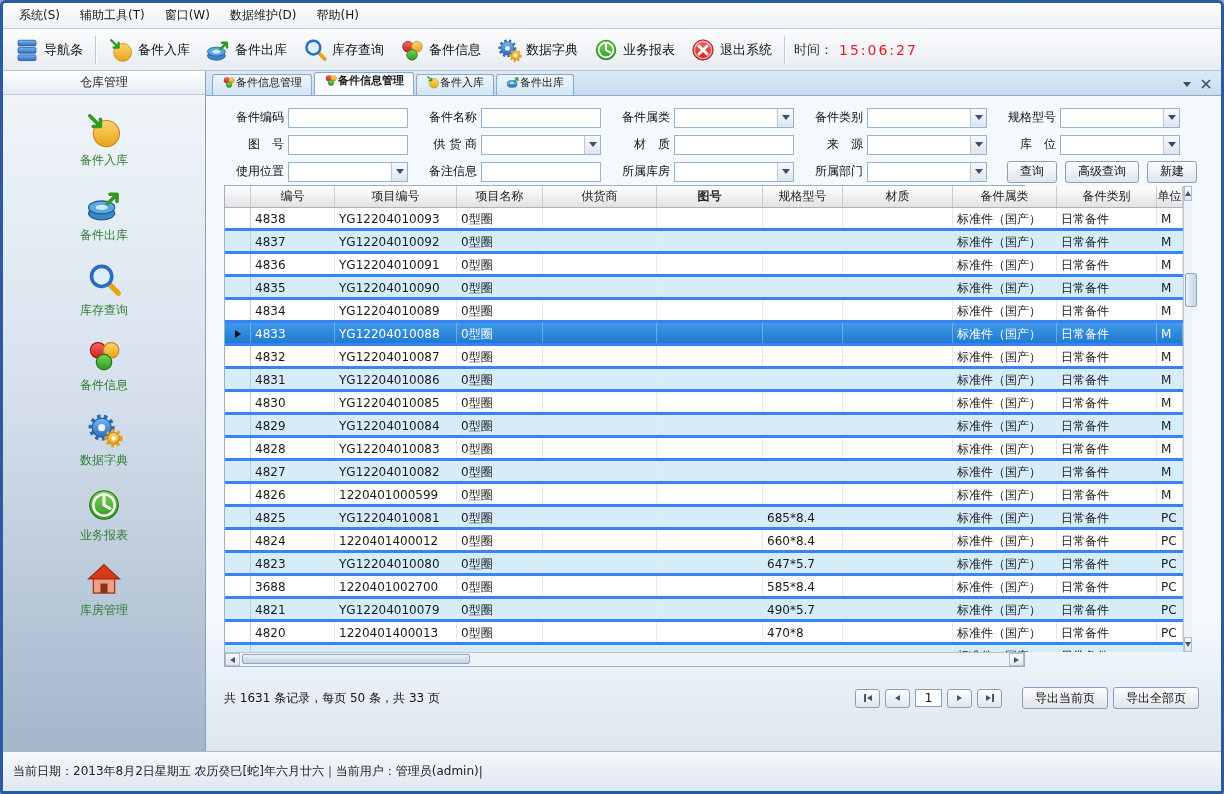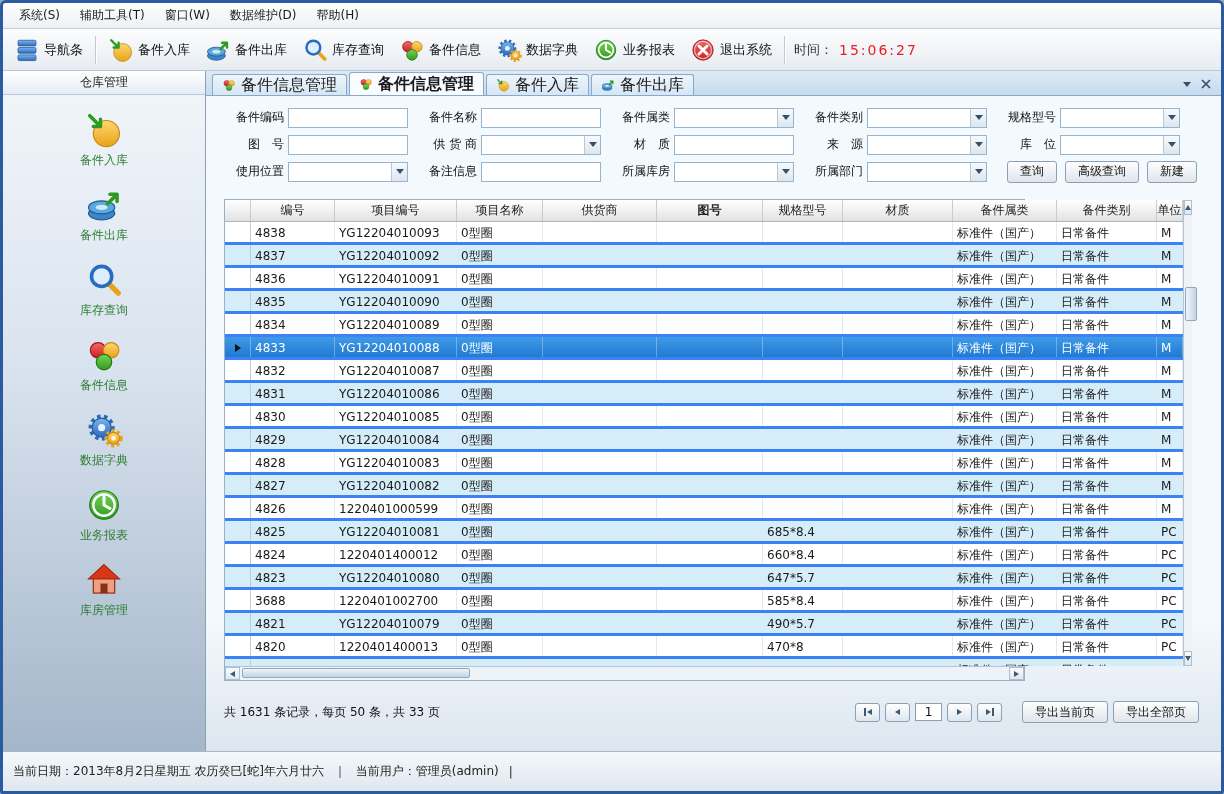--- a/index.html
+++ b/index.html
@@ -47,21 +47,21 @@
                 display:flex; align-items:center; justify-content:center; font-size:12px; color:#222; }
   .sb-items { padding-top:12px; display:flex; flex-direction:column; align-items:center; gap:9px; overflow:hidden; }
   .sb-item { display:flex; flex-direction:column; align-items:center; gap:3px; width:100%; padding:4px 0; }
   .sb-item .ico { width:38px; height:38px; }
   .sb-item .lbl { font-size:12px; color:#2e7d32; }
 
   
   .content { flex:1; display:flex; flex-direction:column; min-width:0; background:#eef5fb; }
   .tabbar { height:25px; flex:0 0 auto; background:linear-gradient(#ddeaf6,#c6dbee); border-bottom:1px solid #8aa8c8;
             display:flex; align-items:flex-end; padding:2px 10px 0 6px; }
-  .tab { display:flex; align-items:center; gap:5px; height:21px; padding:0 9px; font-size:16px; color:#1a1a1a;
+  .tab { display:flex; height:21px; padding:0 9px; font-size:11px; color:#1a1a1a;
          background:linear-gradient(#eef5fc,#d5e6f4); border:1px solid #8aa8c8; border-bottom:none;
          border-radius:3px 3px 0 0; margin-right:2px; white-space:nowrap; }
   .tab .ico { width:14px; height:14px; }
   .tab.active { background:#f8fcff; font-weight:bold; height:23px; }
   .tab-tools { margin-left:auto; display:flex; align-items:center; gap:10px; padding-bottom:6px; }
   .caret-down { width:0; height:0; border-left:4px solid transparent; border-right:4px solid transparent; border-top:5px solid #33506e; }
 
   .workspace { flex:1; padding:8px 0 0 18px; background:linear-gradient(#f3f9fd 0%,#f3f9fd 80%,#dde5ee 100%); overflow:hidden; }
 
   
@@ -72,21 +72,21 @@
   .txt { width:120px; height:20px; border:1px solid #94b4d2; padding:0 3px; font-size:12px; background:#fff; }
   .select { width:120px; height:20px; border:1px solid #94b4d2; background:#fff; display:flex; align-items:center; }
   .select .val { flex:1; font-size:12px; padding:0 3px; }
   .arrow-btn { width:16px; height:18px; background:linear-gradient(#f8fafc,#dde6ee); border-left:1px solid #b8c8d8;
                display:flex; align-items:center; justify-content:center; }
   .s-actions { margin-left:auto; display:flex; gap:8px; padding-right:2px; }
   .btn { height:22px; padding:0 12px; font-size:12px; color:#111; background:linear-gradient(#fefefe,#dfe5ec);
          border:1px solid #8aa0b8; border-radius:3px; display:flex; align-items:center; }
 
   
-  .table-outer { width:801px; margin-top:14px; border:1px solid #9ab0c4; background:#fff; }
+  .table-outer { width:801px; border:1px solid #9ab0c4; background:#fff; }
   .table-wrap { display:flex; }
   .grid { width:958px; }
   .thead { display:flex; height:22px; background:linear-gradient(#ffffff,#e2e2e2); border-bottom:1px solid #aab4be; }
   .hc { flex:0 0 auto; border-right:1px solid #c4ccd4; font-size:12px; color:#222; display:flex; align-items:center;
         justify-content:center; overflow:hidden; white-space:nowrap; }
   .tbody { height:444px; overflow:hidden; }
   .trow { display:flex; height:23px; background:#fff; border-bottom:3px solid #3b82f6; }
   .trow.alt { background:#d5ecf9; }
   .trow.selected { background:linear-gradient(#3f9ae8,#1f7ad2); }
   .trow.selected .cell { color:#fff; border-right-color:rgba(255,255,255,.3); }
@@ -121,21 +121,21 @@
   .pg-controls { margin-left:auto; display:flex; align-items:center; gap:5px; }
   .pg-btn { width:25px; height:19px; border:1px solid #8aa0b8; border-radius:3px;
             background:linear-gradient(#ffffff,#dde6ee); display:flex; align-items:center; justify-content:center; gap:1px; }
   .pg-bar { width:2px; height:8px; background:#40586e; }
   .pg-page { width:27px; height:18px; border:1px solid #8aa0b8; background:#fff; text-align:center; font-size:12px;
              display:flex; align-items:center; justify-content:center; }
   .pg-gap { width:10px; }
 
   
   .statusbar { height:40px; flex:0 0 auto; background:linear-gradient(#f4f8fb,#dfe7ef); border-top:1px solid #aab8c6;
-               display:flex; align-items:center; padding:16px 10px; gap:10px; font-size:12px; color:#222; }
+               display:flex; align-items:center; padding:16px 10px; font-size:12px; color:#222; }
 </style>
 </head>
 <body>
 
 <svg width="0" height="0" style="position:absolute">
   <defs>
     <linearGradient id="g-gold" x1="0" y1="0" x2="0" y2="1">
         <stop offset="0" stop-color="#ffd76e"></stop>
         <stop offset="1" stop-color="#e8a317"></stop>
       </linearGradient>

